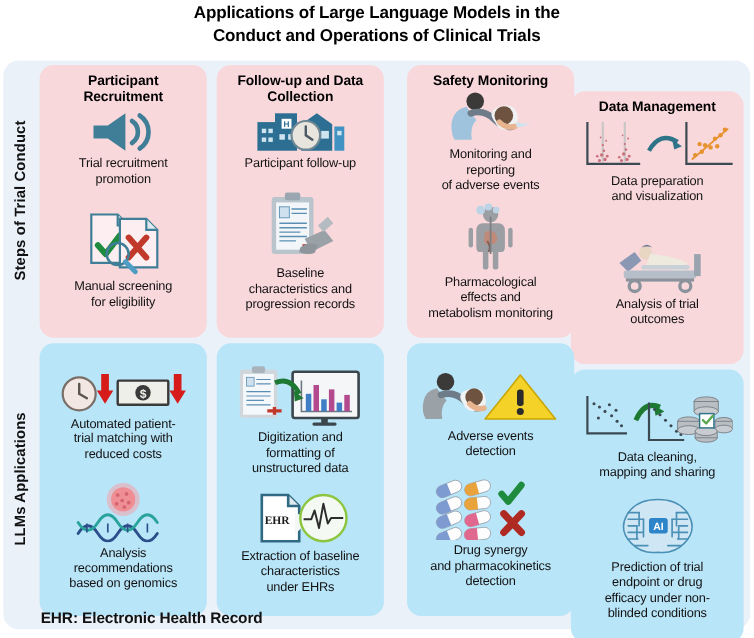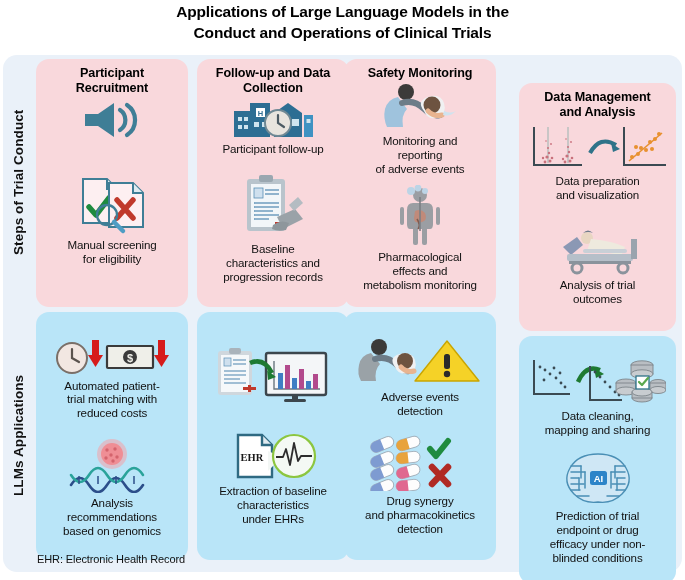--- a/index.html
+++ b/index.html
@@ -51,21 +51,21 @@
 
   .card {
     position: absolute;
     top: 0; height: 100%;
     border-radius: 13px;
     padding: 7px 6px 6px 6px;
     display: flex; flex-direction: column; align-items: center;
   }
   .card.c0 { left: 0px;   width: 152px; }
   .card.c1 { left: 161px; width: 152px; align-items: center; }
-  .card.c2 { left: 308px; width: 152px; }
+  .card.c2 { left: 334px; width: 152px; }
   .card.c3 { left: 483px; width: 157px; margin-top: 24px; }
 
   .card.pink { background: #f9d8dc; }
   .card.blue { background: #b9e5f8; }
 
   .card-title {
     font-size: 12.6px; font-weight: bold; color: #000;
     text-align: center; line-height: 1.22;
     margin-bottom: 2px;
     letter-spacing: -0.1px;
@@ -84,22 +84,23 @@
     display: flex; align-items: center; justify-content: center;
     width: 100%;
   }
 
   .spacer { flex: 1 1 auto; min-height: 2px; }
 
   
   .footnote {
     position: absolute;
     left: 37px; top: 553px;
-    font-size: 11px; color: #111;
+    font-size: 14px; color: #111;
     letter-spacing: -0.1px;
+    font-weight: bold;
   }
   svg { display: block; }
 </style>
 </head>
 <body>
 
 <div id="root">
 
   <div class="fig-title">
     <div>Applications of Large Language Models in the</div>
@@ -118,20 +119,24 @@
           <div>Participant</div>
           <div>Recruitment</div>
         </div>
         <div class="item">
           <div class="icon-box">
             <svg width="66" height="40" viewBox="0 0 66 40">
               <path d="M6 15 L6 27 L19 27 L35 38 L35 4 L19 15 Z" fill="#3f7e96"></path>
               <path d="M41 11 a12 12 0 0 1 0 20" fill="none" stroke="#3f7e96" stroke-width="4.2" stroke-linecap="round"></path>
               <path d="M48 6 a18 18 0 0 1 0 30" fill="none" stroke="#3f7e96" stroke-width="4.2" stroke-linecap="round"></path>
             </svg>
+          </div>
+          <div class="item-cap">
+            <div>Trial recruitment</div>
+            <div>promotion</div>
           </div>
         </div>
         <div class="spacer"></div>
         <div class="item">
           <div class="icon-box">
             <svg width="90" height="62" viewBox="0 0 90 62">
               <path d="M16 6 h24 l10 10 v34 h-34 z" fill="#fdeff1" stroke="#3f7e96" stroke-width="2"></path>
               <path d="M40 6 v10 h10" fill="#dfeaf0" stroke="#3f7e96" stroke-width="2"></path>
               <path d="M22 34 l7 8 l13 -17" fill="none" stroke="#1f8b3f" stroke-width="5.5" stroke-linecap="round" stroke-linejoin="round"></path>
               <path d="M42 10 h24 l10 10 v34 h-34 z" fill="#fdeff1" stroke="#3f7e96" stroke-width="2"></path>
@@ -256,21 +261,20 @@
             <div>effects and</div>
             <div>metabolism monitoring</div>
           </div>
         </div>
         <div class="spacer"></div>
       </div>
 
       <div class="card pink c3">
         <div class="card-title">
           <div>Data Management</div>
-          <div>and Analysis</div>
         </div>
         <div class="item">
           <div class="icon-box">
             <svg width="140" height="48" viewBox="0 0 140 48">
               <path d="M6 4 v38 h48" stroke="#3b4a52" stroke-width="2" fill="none"></path>
               <line x1="20" y1="4" x2="20" y2="40" stroke="#c9c6c6" stroke-width="2"></line>
               <line x1="40" y1="4" x2="40" y2="40" stroke="#c9c6c6" stroke-width="2"></line>
               <g fill="#c9717c">
                 <circle cx="19" cy="34" r="1.6"></circle>
                   <circle cx="22" cy="38" r="1.5"></circle>
@@ -424,20 +428,25 @@
                 <rect x="75" y="18" width="5" height="24" fill="#b24a8d"></rect>
                 <rect x="82" y="31" width="5" height="11" fill="#3f7ec4"></rect>
                 <rect x="89" y="22" width="5" height="20" fill="#b24a8d"></rect>
                 <rect x="96" y="34" width="5" height="8" fill="#3f7ec4"></rect>
                 <rect x="103" y="27" width="5" height="15" fill="#b24a8d"></rect>
               </g>
               <path d="M40 16 q14 -6 22 10" stroke="#1e7a32" stroke-width="4.5" fill="none"></path>
               <path d="M66 30 l-9 -7 l1 10z" fill="#1e7a32"></path>
             </svg>
           </div>
+          <div class="item-cap">
+            <div>Digitization and</div>
+            <div>formatting of</div>
+            <div>unstructured data</div>
+          </div>
         </div>
         <div class="spacer"></div>
         <div class="item">
           <div class="icon-box">
             <svg width="110" height="50" viewBox="0 0 110 50">
               <path d="M20 4 h24 l10 10 v32 h-34 z" fill="#ffffff" stroke="#2f6a82" stroke-width="2.4"></path>
               <path d="M44 4 v10 h10" fill="#dfeaf0" stroke="#2f6a82" stroke-width="2.4"></path>
               <text x="34" y="30" font-size="10.5" fill="#1a1a1a" text-anchor="middle" font-family="Liberation Serif, serif" font-weight="bold">EHR</text>
               <path d="M50 20 L64 26 L50 40z" fill="#f3f7f5"></path>
               <circle cx="76" cy="25" r="21" fill="#f4f9f4" stroke="#8cc63f" stroke-width="2.2"></circle>

